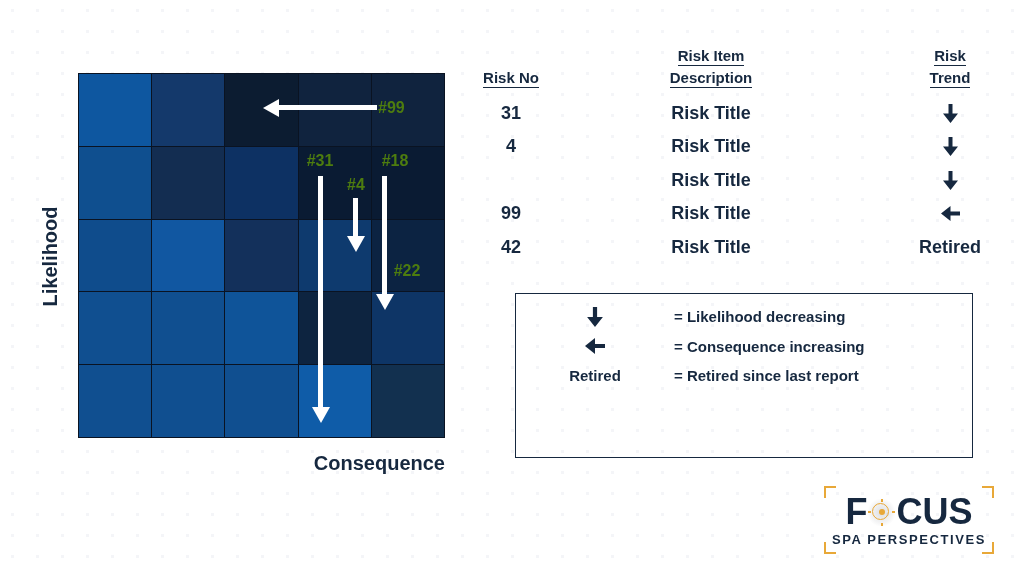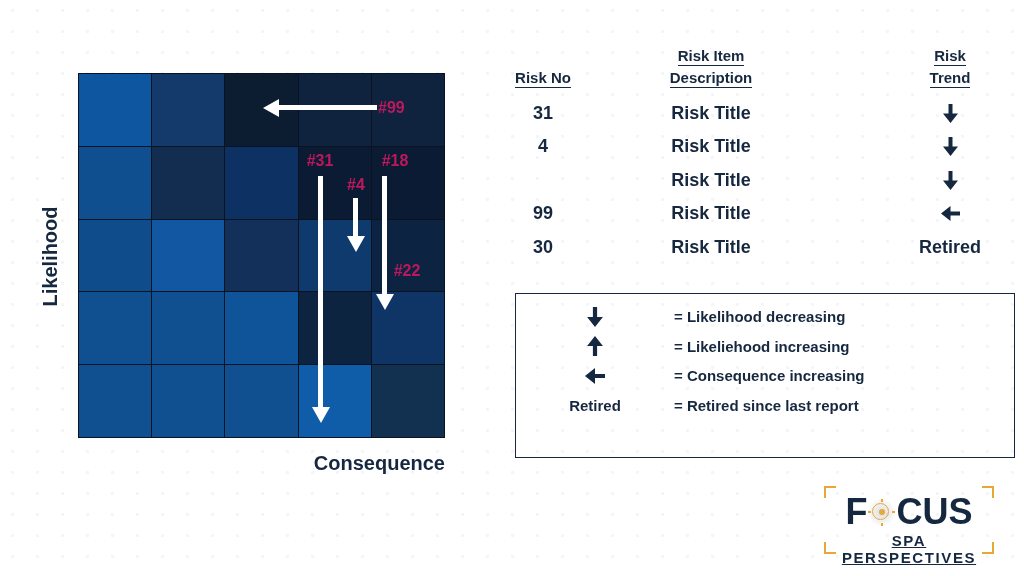--- a/index.html
+++ b/index.html
@@ -20,31 +20,31 @@
           font-size:20px;font-weight:bold;color:#16283F;}
   
   .wstem-v{position:absolute;width:5px;background:#fff;}
   .wstem-h{position:absolute;height:5px;background:#fff;}
   .whead-down{position:absolute;width:0;height:0;
               border-left:9px solid transparent;border-right:9px solid transparent;
               border-top:16px solid #fff;}
   .whead-left{position:absolute;width:0;height:0;
               border-top:9px solid transparent;border-bottom:9px solid transparent;
               border-right:16px solid #fff;}
-  .wlabel{position:absolute;color:#be185d;font-weight:bold;font-size:16px;text-align:center;}
+  .wlabel{position:absolute;color:#4d7c0f;font-weight:bold;font-size:16px;text-align:center;}
   
   .col{position:absolute;}
   .hdr{position:absolute;width:100%;text-align:center;font-weight:bold;font-size:15px;color:#16283F;}
   .hdr span{border-bottom:1.6px solid #16283F;padding-bottom:1px;}
   .trow{position:absolute;width:100%;height:34px;display:flex;align-items:center;justify-content:center;
         font-weight:bold;font-size:18px;color:#16283F;}
   .navy-arrow{display:inline-block;line-height:0;}
   .navy-arrow svg{fill:#16283F;}
   
-  .legend{position:absolute;left:515px;top:293px;width:500px;height:165px;
+  .legend{position:absolute;left:515px;top:293px;width:458px;height:165px;
           border:1.5px solid #16283F;box-sizing:border-box;padding-top:8px;}
   .legend-row{display:flex;align-items:center;height:29.5px;}
   .legend-sym{width:158px;display:flex;justify-content:center;align-items:center;
               font-weight:bold;font-size:15px;color:#16283F;}
   .legend-text{font-weight:bold;font-size:15px;color:#16283F;}
   
   .logo{position:absolute;left:824px;top:486px;width:170px;height:68px;}
   .corner{position:absolute;width:10px;height:10px;border:0 solid #E8A838;}
   .corner.tl{left:0;top:0;border-left-width:2px;border-top-width:2px;}
   .corner.tr{right:0;top:0;border-right-width:2px;border-top-width:2px;}
@@ -56,21 +56,21 @@
            background:radial-gradient(circle,rgba(40,50,70,.16) 0%,rgba(40,50,70,.05) 55%,transparent 75%);}
   .focus-ring{position:absolute;left:4px;top:4px;width:17px;height:17px;border:1.6px solid #E8A838;
               border-radius:50%;box-sizing:border-box;}
   .focus-dot{position:absolute;left:10.5px;top:10.5px;width:6px;height:6px;border-radius:50%;background:#E8A838;}
   .tick{position:absolute;background:#E8A838;}
   .tick.n{left:12.5px;top:0;width:2px;height:3px;}
   .tick.s{left:12.5px;bottom:0;width:2px;height:3px;}
   .tick.w{left:0;top:12.5px;width:3px;height:2px;}
   .tick.e{right:0;top:12.5px;width:3px;height:2px;}
   .tagline{position:absolute;left:0;top:46px;width:100%;text-align:center;
-           font-size:15px;font-weight:bold;letter-spacing:1.6px;color:#16283F;text-decoration:underline;}
+           font-size:13px;font-weight:bold;letter-spacing:1.6px;color:#16283F;}
 </style>
 </head>
 <body>
 
 <div class="dots"></div>
 
 <div class="axis-y">Likelihood</div>
 <div class="risk-grid">
     <div class="cell" style="background: rgb(14, 87, 160);"></div>
     <div class="cell" style="background: rgb(20, 57, 107);"></div>
@@ -111,26 +111,26 @@
 <div class="wlabel" style="left:340px;top:176px;width:32px;">#4</div>
 <div class="wstem-v" style="left:353px;top:198px;height:39px;"></div>
 <div class="whead-down" style="left:346.5px;top:236px;"></div>
 
 <div class="wlabel" style="left:375px;top:152px;width:40px;">#18</div>
 <div class="wstem-v" style="left:382px;top:176px;height:119px;"></div>
 <div class="whead-down" style="left:375.5px;top:294px;"></div>
 
 <div class="wlabel" style="left:385px;top:262px;width:44px;text-align:center;">#22</div>
 
-<div class="col" style="left:492px;top:0;width:102px;height:270px;">
+<div class="col" style="left:460px;top:0;width:102px;height:270px;">
   <div class="hdr" style="top:69px;"><span>Risk No</span></div>
   <div class="trow" style="top:96px;">31</div>
   <div class="trow" style="top:129.6px;">4</div>
   <div class="trow" style="top:196.8px;">99</div>
-  <div class="trow" style="top:230.4px;">30</div>
+  <div class="trow" style="top:230.4px;">42</div>
 </div>
 
 <div class="col" style="left:582px;top:0;width:258px;height:270px;">
   <div class="hdr" style="top:47px;"><span>Risk Item</span></div>
   <div class="hdr" style="top:69px;"><span>Description</span></div>
   <div class="trow" style="top:96px;">Risk Title</div>
   <div class="trow" style="top:129.6px;">Risk Title</div>
   <div class="trow" style="top:163.2px;">Risk Title</div>
   <div class="trow" style="top:196.8px;">Risk Title</div>
   <div class="trow" style="top:230.4px;">Risk Title</div>
@@ -163,28 +163,20 @@
 </div>
 
 <div class="legend">
   <div class="legend-row">
     <div class="legend-sym">
       <span class="navy-arrow"><svg width="16" height="20" viewBox="0 0 15 19">
             <path d="M5.5 0 h4 v9.5 h5.5 L7.5 19 0 9.5 h5.5 Z"></path>
           </svg></span>
     </div>
     <div class="legend-text">= Likelihood decreasing</div>
-  </div>
-  <div class="legend-row">
-    <div class="legend-sym">
-      <span class="navy-arrow"><svg width="16" height="20" viewBox="0 0 15 19">
-            <path d="M7.5 0 15 9.5 h-5.5 V19 h-4 V9.5 H0 Z"></path>
-          </svg></span>
-    </div>
-    <div class="legend-text">= Likeliehood increasing</div>
   </div>
   <div class="legend-row">
     <div class="legend-sym">
       <span class="navy-arrow"><svg width="20" height="16" viewBox="0 0 19 15">
             <path d="M19 5.5 v4 H9.5 v5.5 L0 7.5 9.5 0 v5.5 Z"></path>
           </svg></span>
     </div>
     <div class="legend-text">= Consequence increasing</div>
   </div>
   <div class="legend-row">

